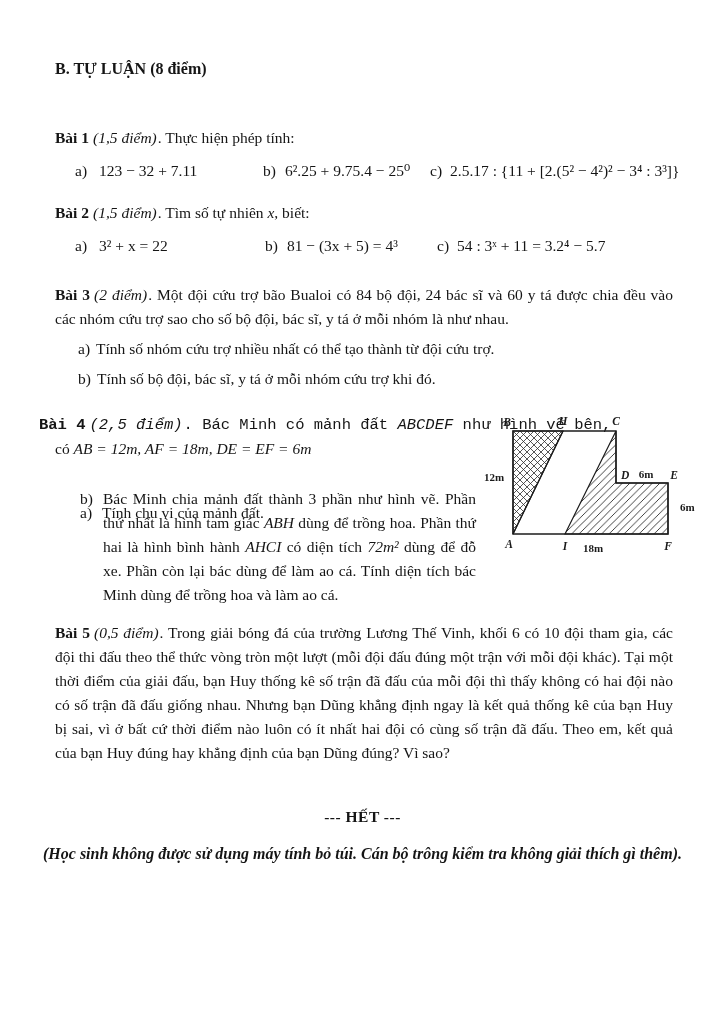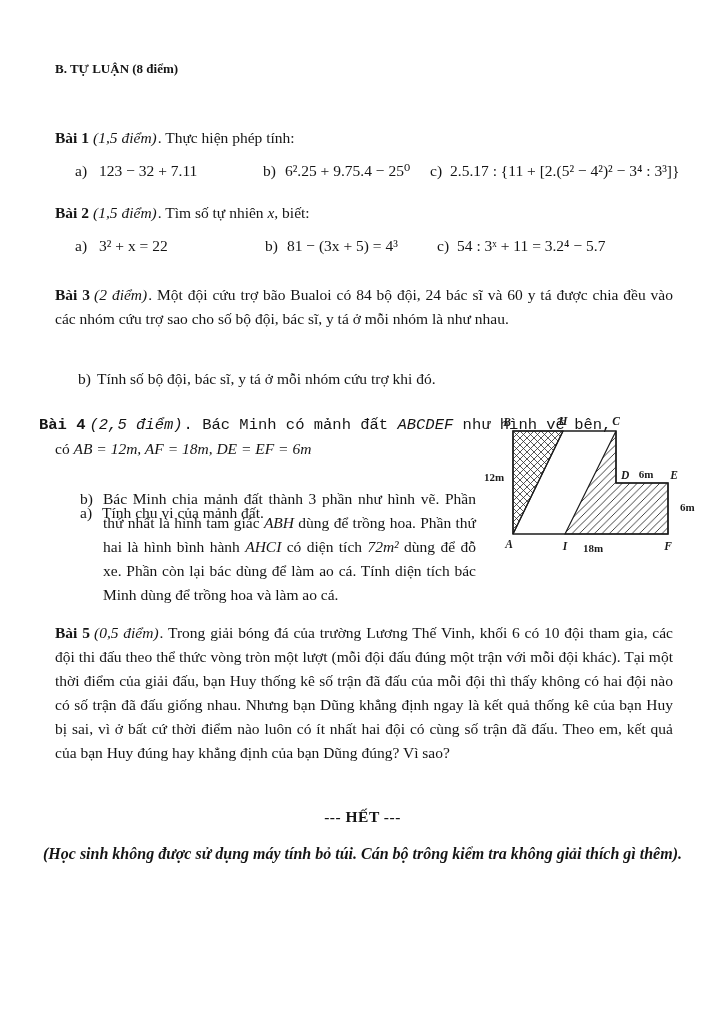--- a/index.html
+++ b/index.html
@@ -30,21 +30,21 @@
   .fig { position:absolute; left:478px; top:410px; width:242px; height:152px; }
   .fig svg { display:block; }
   .vlabel { font-style:italic; font-size:11.5px; font-weight:600; fill:#1a1a1a; }
   .dim { font-size:11px; font-weight:600; fill:#1a1a1a; }
 </style>
 </head>
 <body>
 
 <div class="page">
 
-  <div class="abs bold" style="left:55px; top:57px; font-size:13px;">B. TỰ LUẬN (8 điểm)</div>
+  <div class="abs bold" style="left:55px; top:57px; font-size:16px;">B. TỰ LUẬN (8 điểm)</div>
 
   <div class="abs nowrap" style="left:55px; top:126px;">
     <span class="bold">Bài 1</span><span class="pts">(1,5 điểm)</span><span class="prompt">. Thực hiện phép tính:</span>
   </div>
   <div class="abs nowrap" style="left:75px; top:159px;">
     <span class="k">a)</span><span class="expr">123 − 32 + 7.11</span>
   </div>
   <div class="abs nowrap" style="left:263px; top:159px;">
     <span class="k">b)</span><span class="expr" style="margin-left:9px;">6².25 + 9.75.4 − 25⁰</span>
   </div>
@@ -60,20 +60,23 @@
   </div>
   <div class="abs nowrap" style="left:265px; top:234px;">
     <span class="k">b)</span><span class="expr" style="margin-left:9px;">81 − (3x + 5) = 4³</span>
   </div>
   <div class="abs nowrap" style="left:437px; top:234px;">
     <span class="k">c)</span><span class="expr" style="margin-left:8px;">54 : 3ˣ + 11 = 3.2⁴ − 5.7</span>
   </div>
 
   <div class="abs just" style="left:55px; top:283px; width:618px;">
     <span class="bold">Bài 3</span><span class="pts">(2 điểm)</span><span class="prompt">. Một đội cứu trợ bão Bualoi có 84 bộ đội, 24 bác sĩ và 60 y tá được chia đều vào các nhóm cứu trợ sao cho số bộ đội, bác sĩ, y tá ở mỗi nhóm là như nhau.</span>
+  </div>
+  <div class="abs nowrap" style="left:78px; top:337px;">
+    <span class="sub-key">a)</span><span>Tính số nhóm cứu trợ nhiều nhất có thể tạo thành từ đội cứu trợ.</span>
   </div>
   <div class="abs nowrap" style="left:78px; top:367px;">
     <span class="sub-key">b)</span><span>Tính số bộ đội, bác sĩ, y tá ở mỗi nhóm cứu trợ khi đó.</span>
   </div>
 
   <div class="abs nowrap" style="left:39px; top:413px;font-family:Liberation Mono, monospace;">
     <span class="bold">Bài 4</span><span class="pts">(2,5 điểm)</span><span class="prompt">. Bác Minh có mảnh đất </span><span class="math">ABCDEF</span><span> như hình vẽ bên,</span>
   </div>
   <div class="abs nowrap" style="left:55px; top:437px;">
     <span>có </span><span class="math">AB = 12m, AF = 18m, DE = EF = 6m</span>

